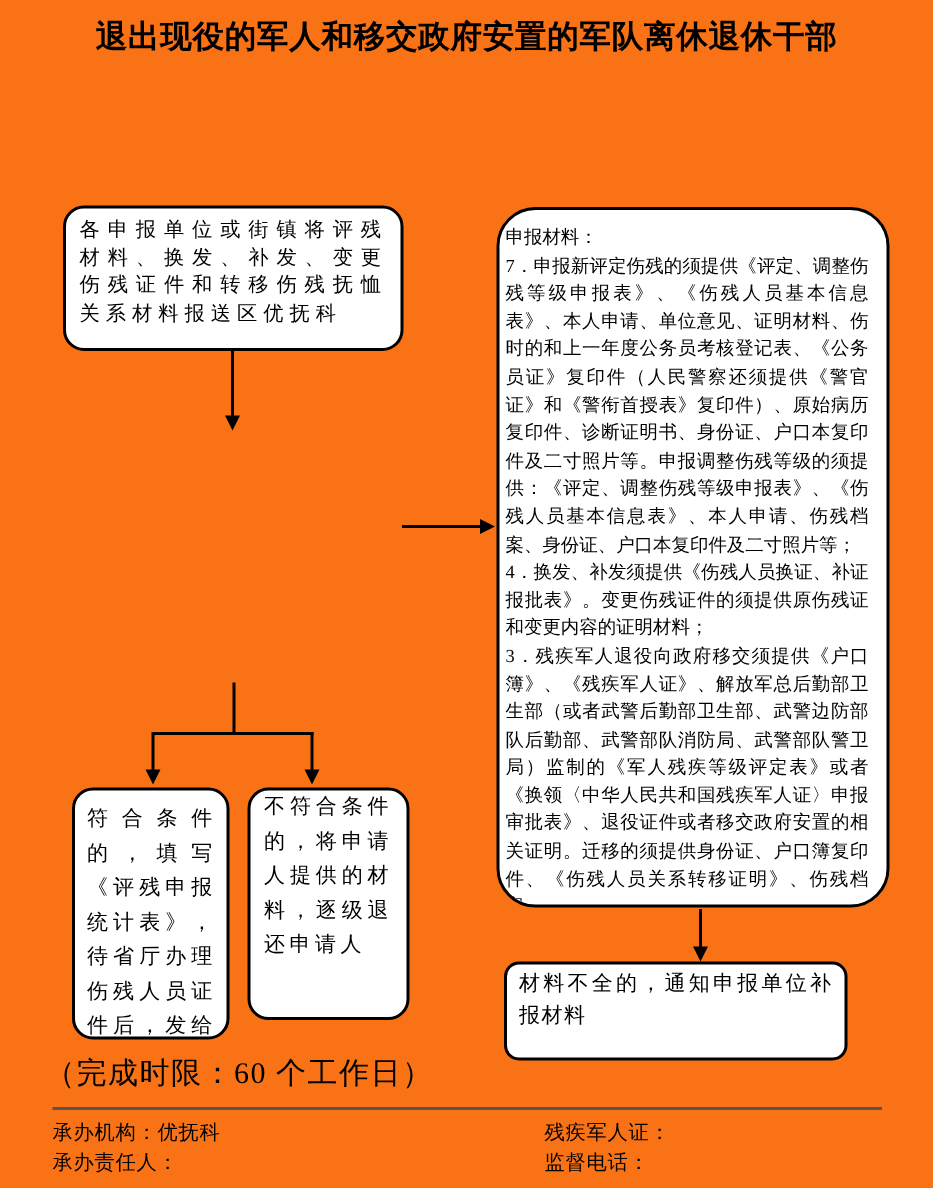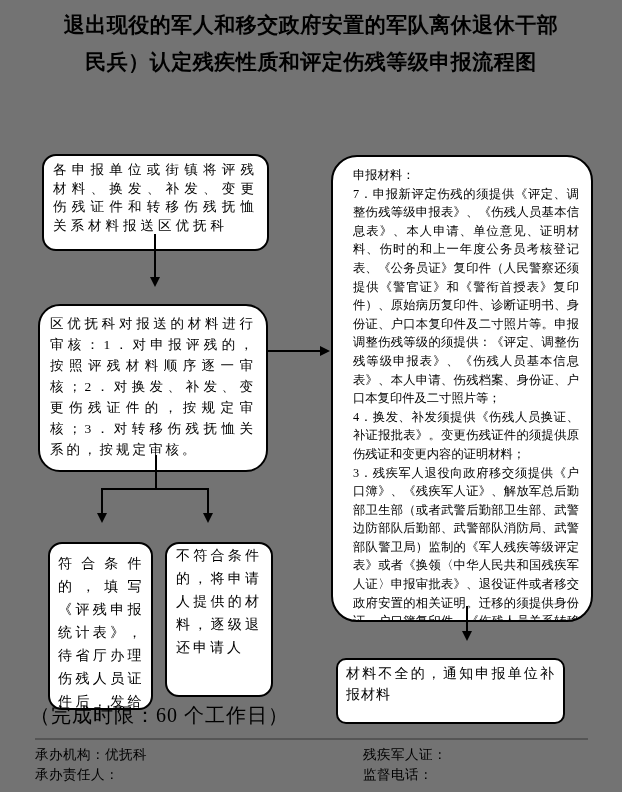--- a/index.html
+++ b/index.html
@@ -1,39 +1,39 @@
 <!DOCTYPE html>
 <html><head>
 <meta charset="utf-8">
 <style>
   html,body{margin:0;padding:0;background:#fff;}
   .page{
-    position:relative;width:622px;height:792px;background:#737373;
+    position:relative;width:622px;height:792px;background:#f97316;
     font-family:"Liberation Serif","DejaVu Serif",serif;color:#000;overflow:hidden;
   }
   .title{
     position:absolute;top:6px;left:10px;width:602px;text-align:center;
     font-family:"Liberation Sans","DejaVu Sans",sans-serif;font-weight:bold;
     font-size:21px;line-height:37px;letter-spacing:0.5px;
   }
   .fc-box{
     position:absolute;box-sizing:border-box;border:2px solid #000;background:#fff;
-    text-align:justify;overflow:hidden;margin-top:17px;
+    text-align:justify;overflow:hidden;
   }
   .box-submit{
     left:42px;top:137px;width:227px;height:97px;border-radius:14px;
     padding:5px 9px;font-size:13.5px;line-height:18.5px;letter-spacing:4px;
   }
   .box-review{
     left:38px;top:287px;width:230px;height:168px;border-radius:22px;
     padding:7px 10px;font-size:13.5px;line-height:21px;letter-spacing:3px;
   }
   .box-materials{
     left:331px;top:138px;width:262px;height:467px;border-radius:26px;
-    padding:9px 12px 6px 20px;font-size:12.3px;line-height:18.6px;letter-spacing:0;
+    padding:9px 12px 6px 4px;font-size:12.3px;line-height:18.6px;letter-spacing:0;
   }
   .box-materials p{margin:0;}
   .box-qualified{
     left:48px;top:525px;width:105px;height:168px;border-radius:14px;
     padding:8px 8px;font-size:14px;line-height:23px;letter-spacing:1.5px;
   }
   .box-notqualified{
     left:165px;top:525px;width:108px;height:155px;border-radius:14px;
     padding:0 9px;font-size:14px;line-height:23px;letter-spacing:3px;
   }
@@ -54,33 +54,29 @@
   .f-r1{top:746px;} .f-r2{top:766px;}
   .f-left{left:35px;text-align:right;} .f-right{left:363px;}
 </style>
 </head>
 <body>
 
 <div class="page">
 
   <div class="title">
     <div>退出现役的军人和移交政府安置的军队离休退休干部</div>
-    <div>民兵）认定残疾性质和评定伤残等级申报流程图</div>
   </div>
 
   <div class="fc-box box-submit">
     <span>各申报单位或街镇将评残材料、换发、补发、变更伤残证件和转移伤残抚恤关系材料报送区优抚科</span>
   </div>
 
   <div class="line" style="left:154px;top:234px;width:2px;height:44px;"></div>
   <div class="ah-down" style="left:150px;top:277px;"></div>
 
-  <div class="fc-box box-review">
-    <span>区优抚科对报送的材料进行审核：1．对申报评残的，按照评残材料顺序逐一审核；2．对换发、补发、变更伤残证件的，按规定审核；3．对转移伤残抚恤关系的，按规定审核。</span>
-  </div>
 
   <div class="line" style="left:268px;top:350px;width:53px;height:2px;"></div>
   <div class="ah-right" style="left:320px;top:346px;"></div>
 
   <div class="fc-box box-materials">
     <p>申报材料：</p>
     <p>7．申报新评定伤残的须提供《评定、调整伤残等级申报表》、《伤残人员基本信息表》、本人申请、单位意见、证明材料、伤时的和上一年度公务员考核登记表、《公务员证》复印件（人民警察还须提供《警官证》和《警衔首授表》复印件）、原始病历复印件、诊断证明书、身份证、户口本复印件及二寸照片等。申报调整伤残等级的须提供：《评定、调整伤残等级申报表》、《伤残人员基本信息表》、本人申请、伤残档案、身份证、户口本复印件及二寸照片等；</p>
     <p>4．换发、补发须提供《伤残人员换证、补证报批表》。变更伤残证件的须提供原伤残证和变更内容的证明材料；</p>
     <p>3．残疾军人退役向政府移交须提供《户口簿》、《残疾军人证》、解放军总后勤部卫生部（或者武警后勤部卫生部、武警边防部队后勤部、武警部队消防局、武警部队警卫局）监制的《军人残疾等级评定表》或者《换领〈中华人民共和国残疾军人证〉申报审批表》、退役证件或者移交政府安置的相关证明。迁移的须提供身份证、户口簿复印件、《伤残人员关系转移证明》、伤残档案。</p>
   </div>

